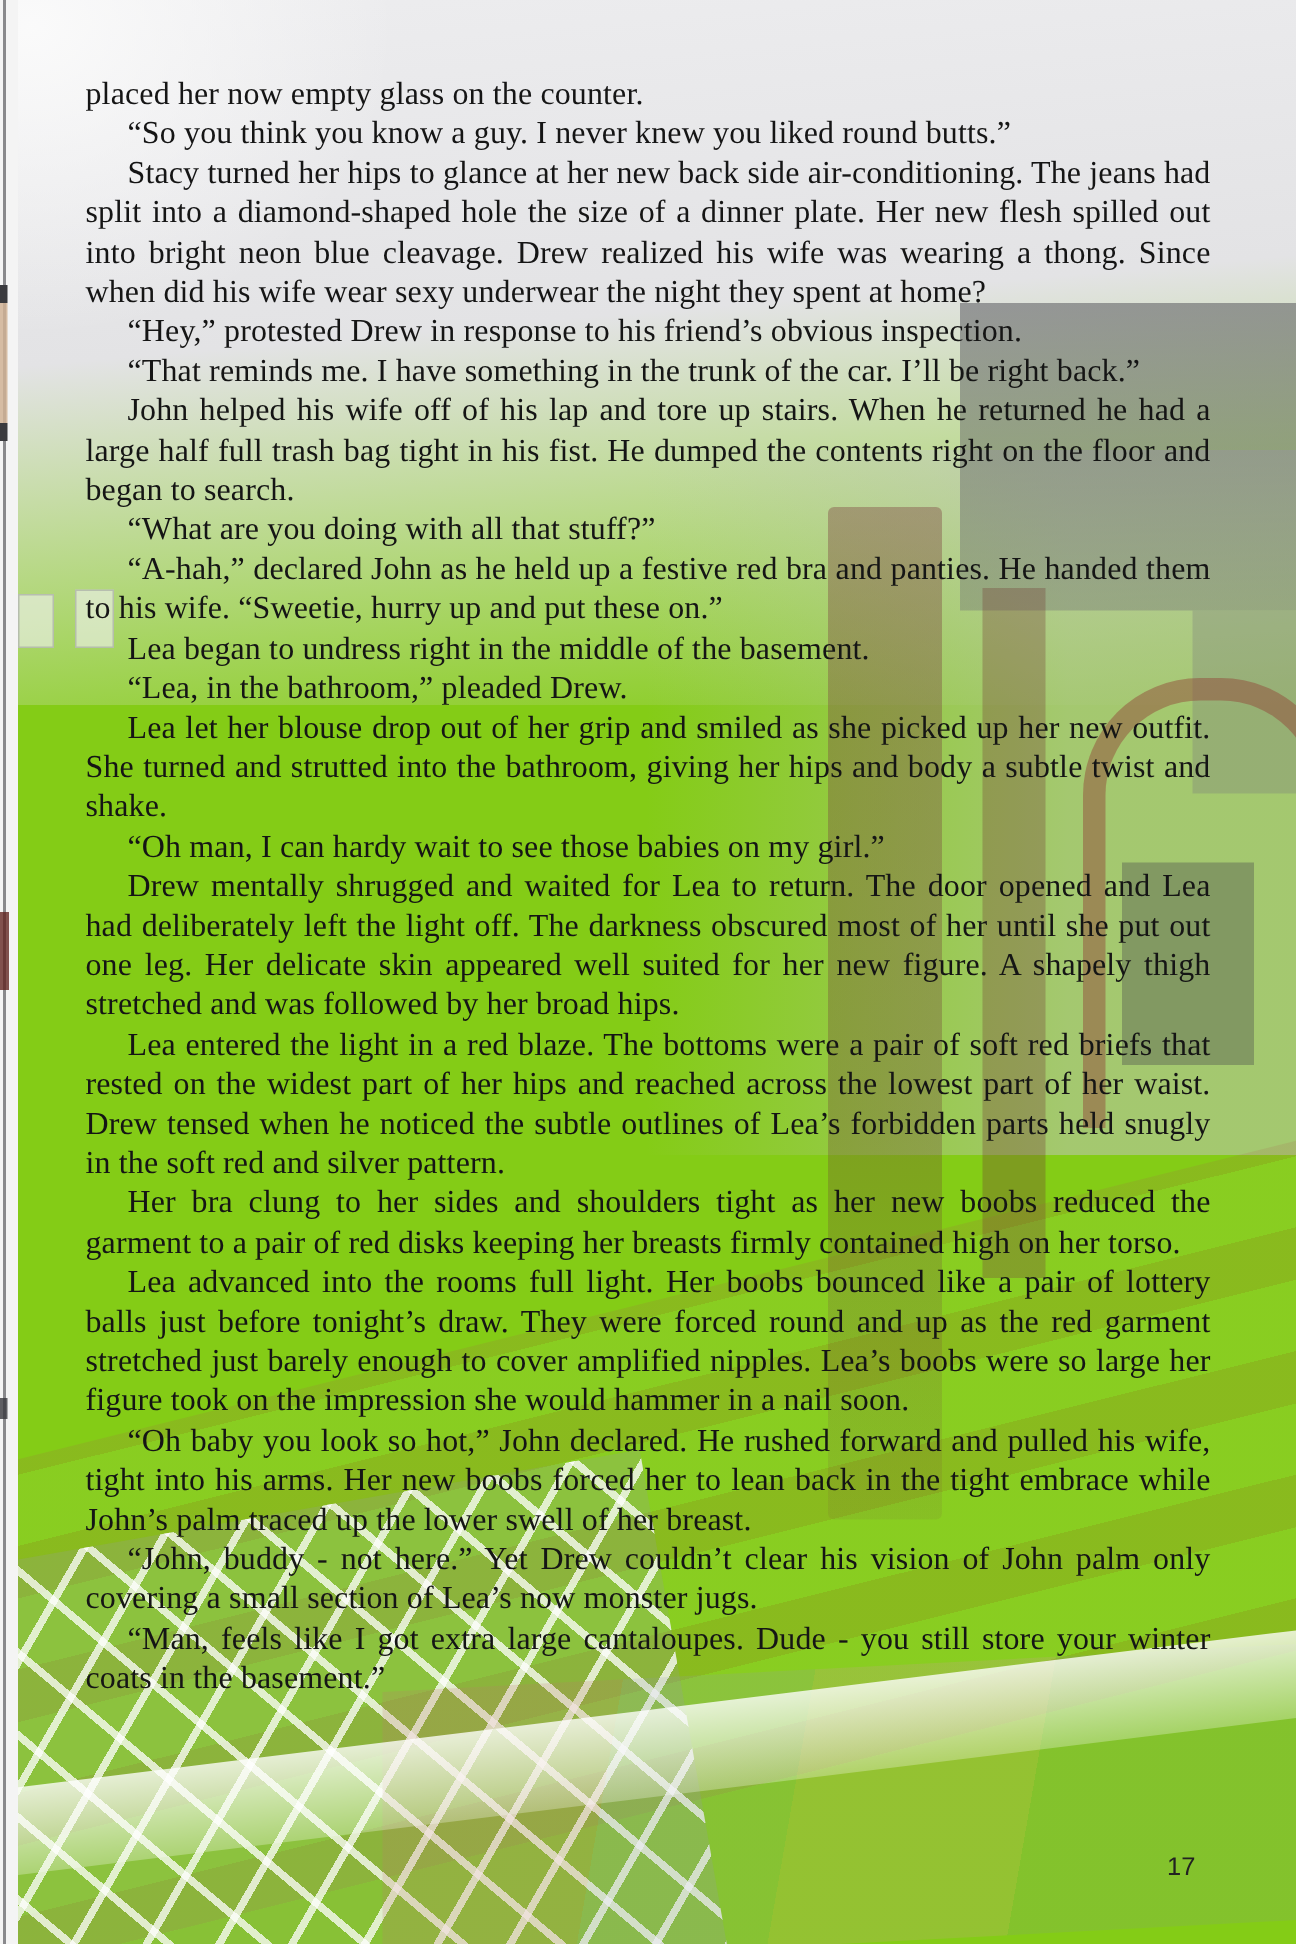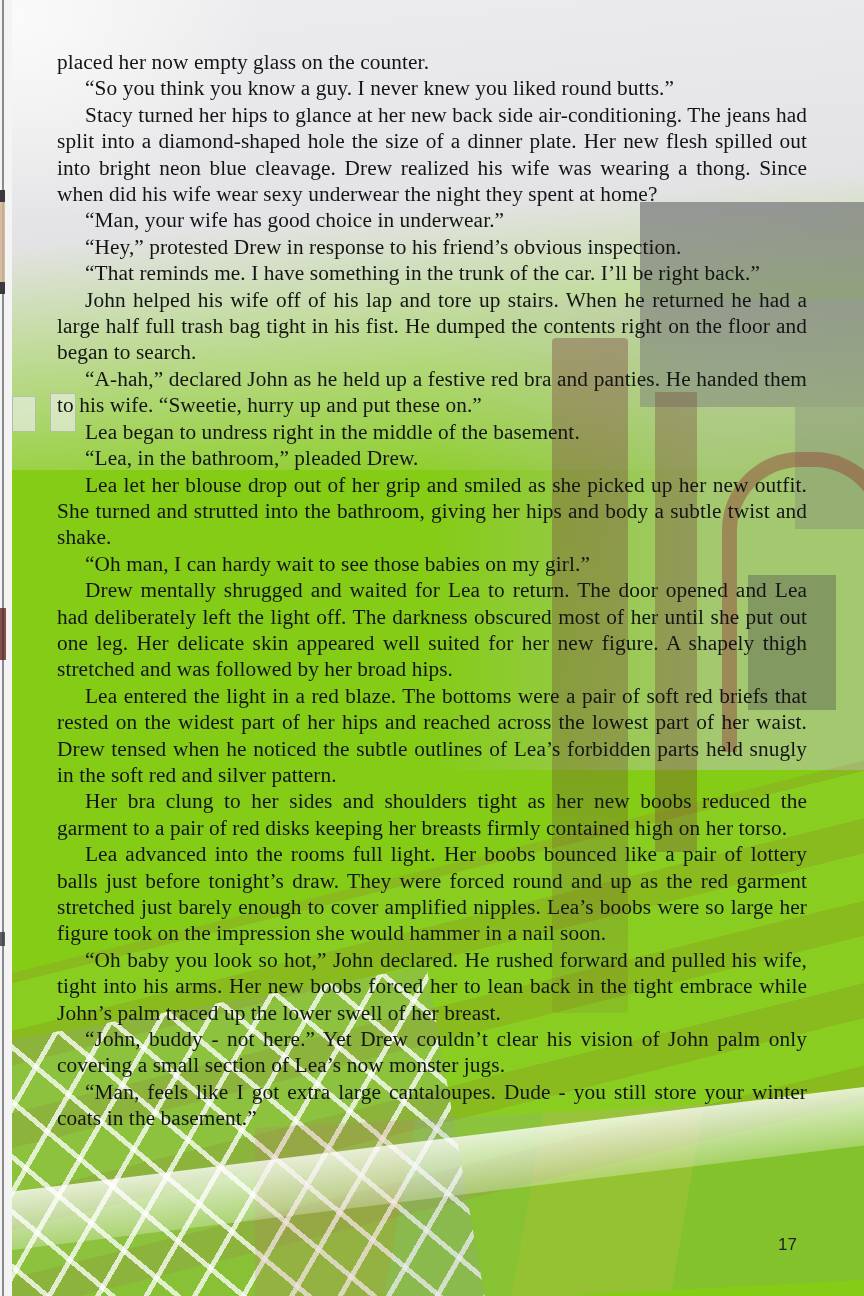--- a/index.html
+++ b/index.html
@@ -96,24 +96,24 @@
   <div class="bg mark-dark2"></div>
   <div class="bg mark-maroon"></div>
   <div class="bg mark-dark3"></div>
   <div class="bg frame1"></div>
   <div class="bg frame2"></div>
 
   <div class="text-block">
       <p class="para">placed her now empty glass on the counter.</p>
       <p class="para indent">“So you think you know a guy. I never knew you liked round butts.”</p>
       <p class="para indent">Stacy turned her hips to glance at her new back side air-conditioning. The jeans had split into a diamond-shaped hole the size of a dinner plate. Her new flesh spilled out into bright neon blue cleavage. Drew realized his wife was wearing a thong. Since when did his wife wear sexy underwear the night they spent at home?</p>
-      <p class="para indent">“Man, your wife has good choice in underwear.”</p>
       <p class="para indent">“Hey,” protested Drew in response to his friend’s obvious inspection.</p>
       <p class="para indent">“That reminds me. I have something in the trunk of the car. I’ll be right back.”</p>
       <p class="para indent">John helped his wife off of his lap and tore up stairs. When he returned he had a large half full trash bag tight in his fist. He dumped the contents right on the floor and began to search.</p>
+      <p class="para indent">“What are you doing with all that stuff?”</p>
       <p class="para indent">“A-hah,” declared John as he held up a festive red bra and panties. He handed them to his wife. “Sweetie, hurry up and put these on.”</p>
       <p class="para indent">Lea began to undress right in the middle of the basement.</p>
       <p class="para indent">“Lea, in the bathroom,” pleaded Drew.</p>
       <p class="para indent">Lea let her blouse drop out of her grip and smiled as she picked up her new outfit. She turned and strutted into the bathroom, giving her hips and body a subtle twist and shake.</p>
       <p class="para indent">“Oh man, I can hardy wait to see those babies on my girl.”</p>
       <p class="para indent">Drew mentally shrugged and waited for Lea to return. The door opened and Lea had deliberately left the light off. The darkness obscured most of her until she put out one leg. Her delicate skin appeared well suited for her new figure. A shapely thigh stretched and was followed by her broad hips.</p>
       <p class="para indent">Lea entered the light in a red blaze. The bottoms were a pair of soft red briefs that rested on the widest part of her hips and reached across the lowest part of her waist. Drew tensed when he noticed the subtle outlines of Lea’s forbidden parts held snugly in the soft red and silver pattern.</p>
       <p class="para indent">Her bra clung to her sides and shoulders tight as her new boobs reduced the garment to a pair of red disks keeping her breasts firmly contained high on her torso.</p>
       <p class="para indent">Lea advanced into the rooms full light. Her boobs bounced like a pair of lottery balls just before tonight’s draw. They were forced round and up as the red garment stretched just barely enough to cover amplified nipples. Lea’s boobs were so large her figure took on the impression she would hammer in a nail soon.</p>
       <p class="para indent">“Oh baby you look so hot,” John declared. He rushed forward and pulled his wife, tight into his arms. Her new boobs forced her to lean back in the tight embrace while John’s palm traced up the lower swell of her breast.</p>

